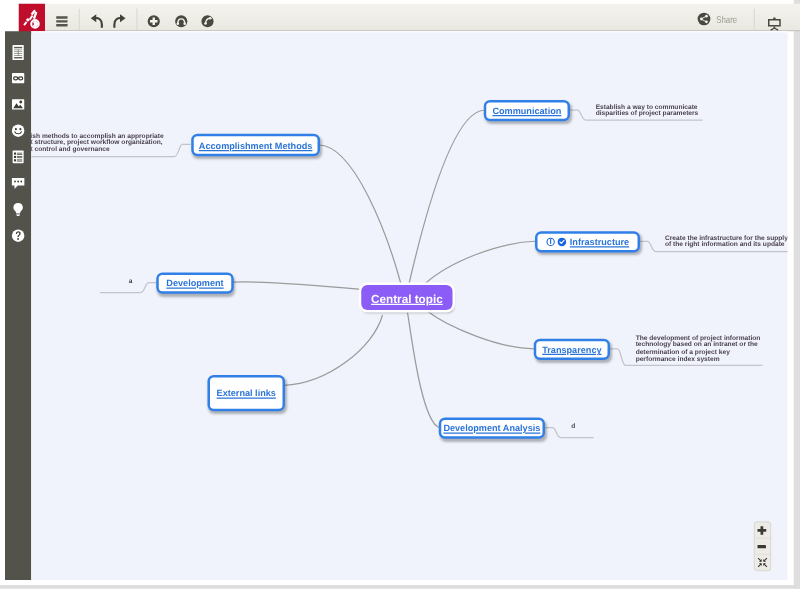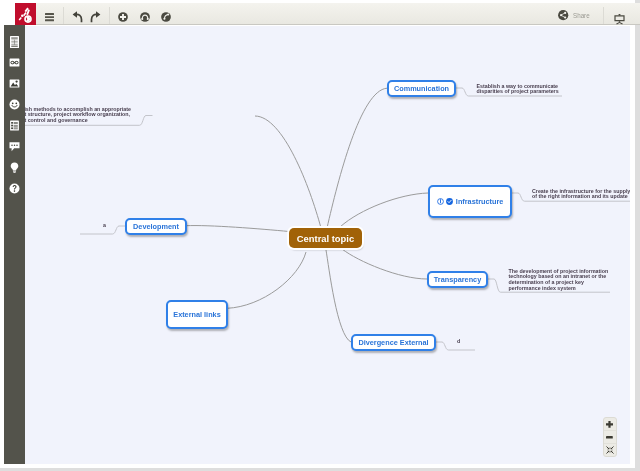--- a/index.html
+++ b/index.html
@@ -13,22 +13,22 @@
           background:linear-gradient(#f4f3ee,#e9e8e1);border-bottom:1px solid #c9c8c2;box-sizing:border-box;}
   .logo{position:absolute;left:0;top:0;width:21px;height:24px;background:#c00d2c;
         display:flex;align-items:center;justify-content:center;}
   .tb-sep{position:absolute;top:4px;width:1px;height:17px;background:#dcdbd5;}
   .tb-btn{position:absolute;top:0;height:24px;display:flex;align-items:center;justify-content:center;cursor:pointer;}
   .share-btn{position:absolute;top:0;height:24px;display:flex;align-items:center;cursor:pointer;}
   .share-lbl{font-size:8px;color:#9b9a93;margin-left:5px;font-family:"Liberation Sans",sans-serif;display:inline-block;transform:scaleX(0.78);transform-origin:left center;}
   .sidebar{position:absolute;left:0;top:22px;width:21px;height:439px;background:#53534b;}
   .sb-item{position:absolute;left:5px;width:11px;height:11px;cursor:pointer;}
   .canvas{position:absolute;left:21px;top:22px;width:605px;height:439px;background:#f1f3fc;overflow:hidden;}
-  .node{position:absolute;box-sizing:border-box;display:flex;align-items:center;justify-content:center;white-space:nowrap;}
-  .central{background:#a16207;border-radius:5px;color:#fff;font-weight:bold;font-size:9.4px;
+  .node{position:absolute;box-sizing:border-box;display:flex;align-items:center;justify-content:center;white-space:nowrap;text-decoration:underline;}
+  .central{background:#8b5cf6;border-radius:5px;color:#fff;font-weight:bold;font-size:9.4px;
      font-family:"Liberation Sans",sans-serif;
      box-shadow:0 0 0 2px #fff, 1px 2px 2px rgba(0,0,0,.3);}
   .sub{background:#fff;border:2px solid #3080e8;border-radius:5px;color:#2a74d8;font-weight:bold;font-size:7.3px;
      font-family:"Liberation Sans",sans-serif;
      box-shadow:1px 2px 2px rgba(0,0,0,.28);}
   .note{position:absolute;font-size:5.3px;color:#4a4050;line-height:5.85px;font-weight:bold;
      font-family:"Liberation Sans",sans-serif;}
   .zoomctl{position:absolute;left:598.9px;top:414.4px;width:13.8px;background:#ecebe5;border:1px solid #dcdbd4;border-radius:3px;box-sizing:border-box;}
   .zoomctl > div{height:11.8px;display:flex;align-items:center;justify-content:center;cursor:pointer;}
   .zoomctl > div + div{border-top:1px solid #e2e1da;}
@@ -239,32 +239,35 @@
         <path d="M462.5 254 L469 254 C 472 254 472 267.2 475.5 267.2 L 585 267.2"></path>
         <path d="M410.5 317 L417 317 C 420 317 420 325 423.5 325 L 450 325"></path>
         <path d="M100.5 201 L94 201 C 91 201 91 209 87.5 209 L 55 209"></path>
       </g>
     </svg>
 
     <div class="node central" style="left:264px;top:203px;width:73px;height:20px">
       <span>Central topic</span>
     </div>
 
+    <div class="node sub" style="left:128px;top:82px;width:103px;height:18px">
+      <span>Accomplishment Methods</span>
+    </div>
     <div class="note" style="left:-16.5px;top:81.5px;width:124px">
       <span>Establish methods to accomplish an appropriate project structure, project workflow organization, project control and governance</span>
     </div>
 
     <div class="node sub" style="left:362px;top:55px;width:69px;height:17px">
       <span>Communication</span>
     </div>
     <div class="note" style="left:451.5px;top:58.5px;width:86px">
       <span>Establish a way to communicate disparities of project parameters</span>
     </div>
 
-    <div class="node sub" style="left:403px;top:160px;width:84px;height:33px">
+    <div class="node sub" style="left:403px;top:160px;width:84px;height:17px">
       <svg class="ic" width="7" height="7" viewBox="0 0 14 14">
         <circle cx="7" cy="7" r="5.8" fill="none" stroke="#1566e0" stroke-width="1.7"></circle>
         <path d="M7 3.2 L7 9.6" fill="none" stroke="#1566e0" stroke-width="1.8" stroke-linecap="round"></path>
       </svg>
       <svg class="ic" width="7" height="7" viewBox="0 0 14 14">
         <circle cx="7" cy="7" r="6.8" fill="#1566e0"></circle>
         <path d="M3.8 7.0 L6.1 9.4 L10.3 4.6" fill="none" stroke="#fff" stroke-width="1.8" stroke-linecap="round" stroke-linejoin="round"></path>
       </svg>
       <span>Infrastructure</span>
     </div>
@@ -273,21 +276,21 @@
     </div>
 
     <div class="node sub" style="left:402px;top:246px;width:61px;height:17px">
       <span>Transparency</span>
     </div>
     <div class="note" style="left:483.5px;top:243.5px;width:101px">
       <span>The development of project information technology based on an intranet or the determination of a project key performance index system</span>
     </div>
 
     <div class="node sub" style="left:326px;top:309px;width:85px;height:17px">
-      <span>Divergence External</span>
+      <span>Development Analysis</span>
     </div>
     <div class="note" style="left:432px;top:313.5px;width:40px">
       <span>d</span>
     </div>
 
     <div class="node sub" style="left:141px;top:275px;width:62px;height:29px">
       <span>External links</span>
     </div>
 
     <div class="node sub" style="left:100px;top:193px;width:62px;height:17px">

